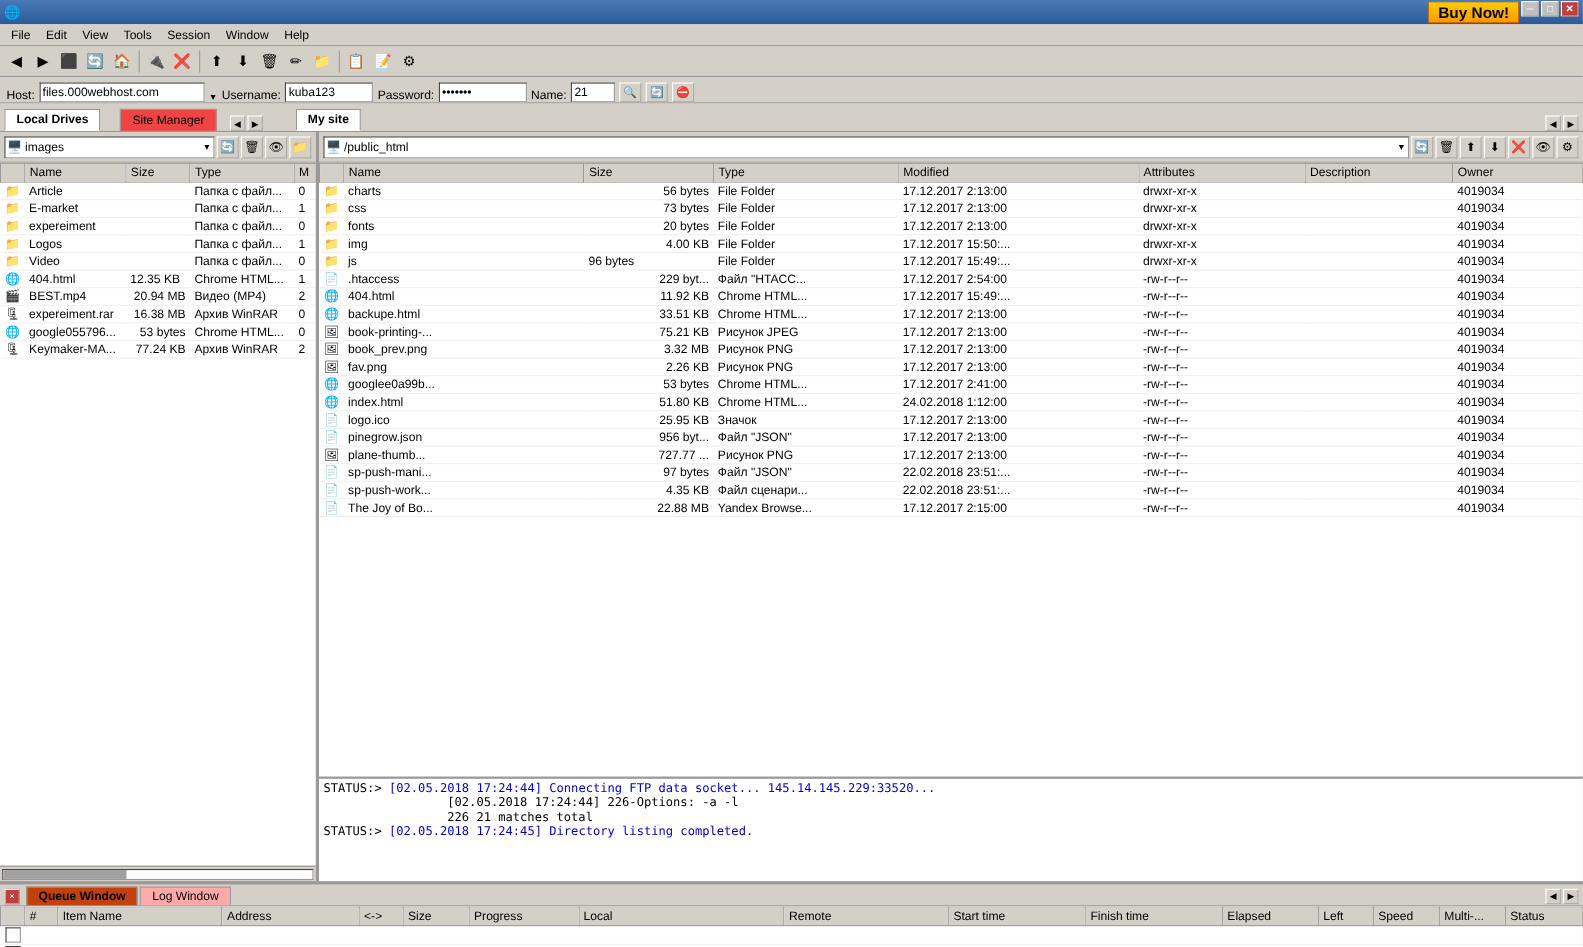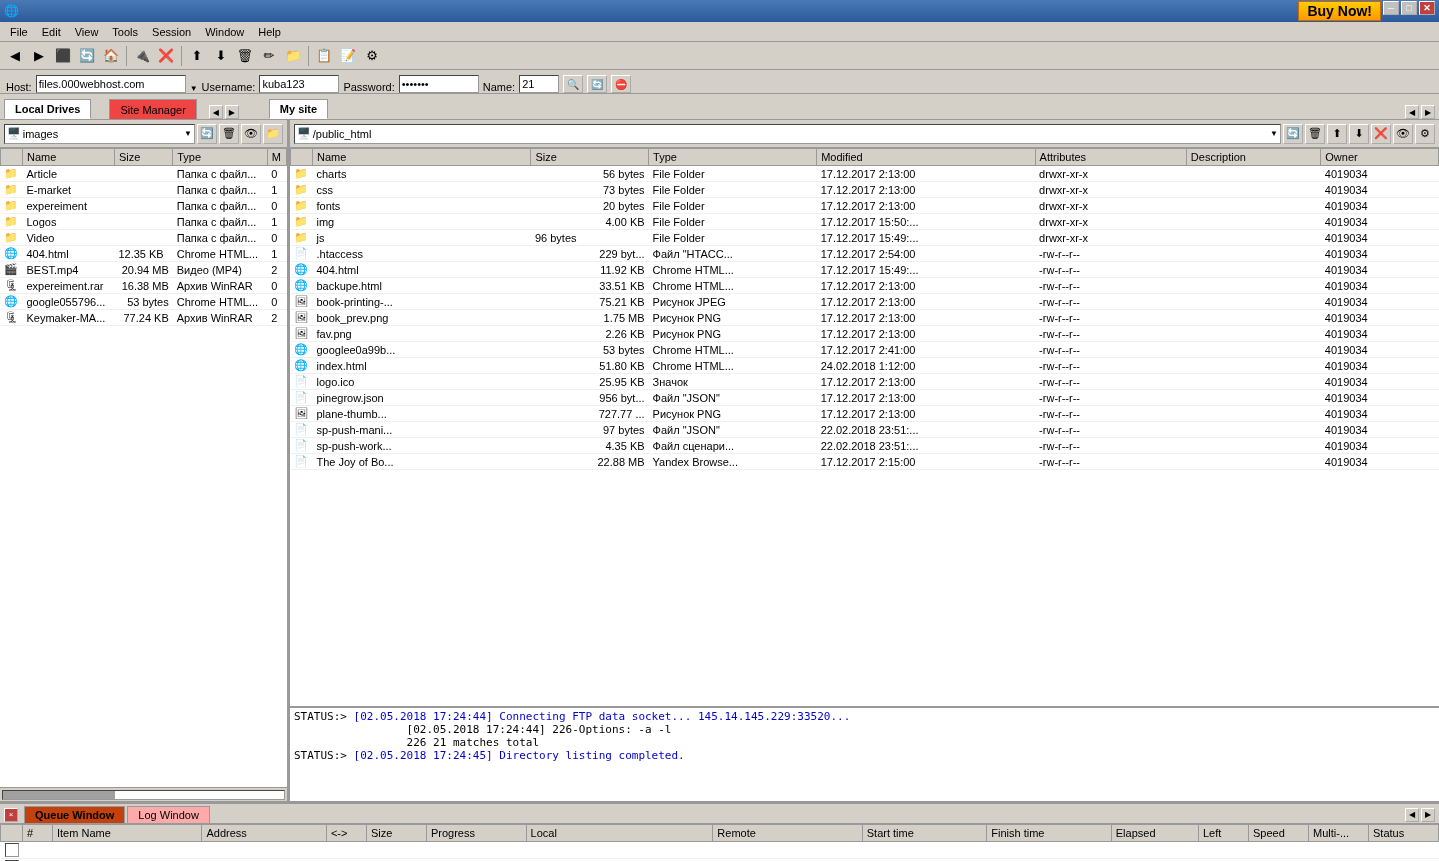--- a/index.html
+++ b/index.html
@@ -584,21 +584,21 @@
     <td style="text-align:right;">75.21 KB</td>
     <td>Рисунок JPEG</td>
     <td>17.12.2017 2:13:00</td>
     <td>-rw-r--r--</td>
     <td></td>
     <td>4019034</td>
   </tr>
             <tr>
     <td style="text-align:center;">🖼</td>
     <td>book_prev.png</td>
-    <td style="text-align:right;">1.75 MB</td>
+    <td style="text-align:right;">3.32 MB</td>
     <td>Рисунок PNG</td>
     <td>17.12.2017 2:13:00</td>
     <td>-rw-r--r--</td>
     <td></td>
     <td>4019034</td>
   </tr>
             <tr>
     <td style="text-align:center;">🖼</td>
     <td>fav.png</td>
     <td style="text-align:right;">2.26 KB</td>

